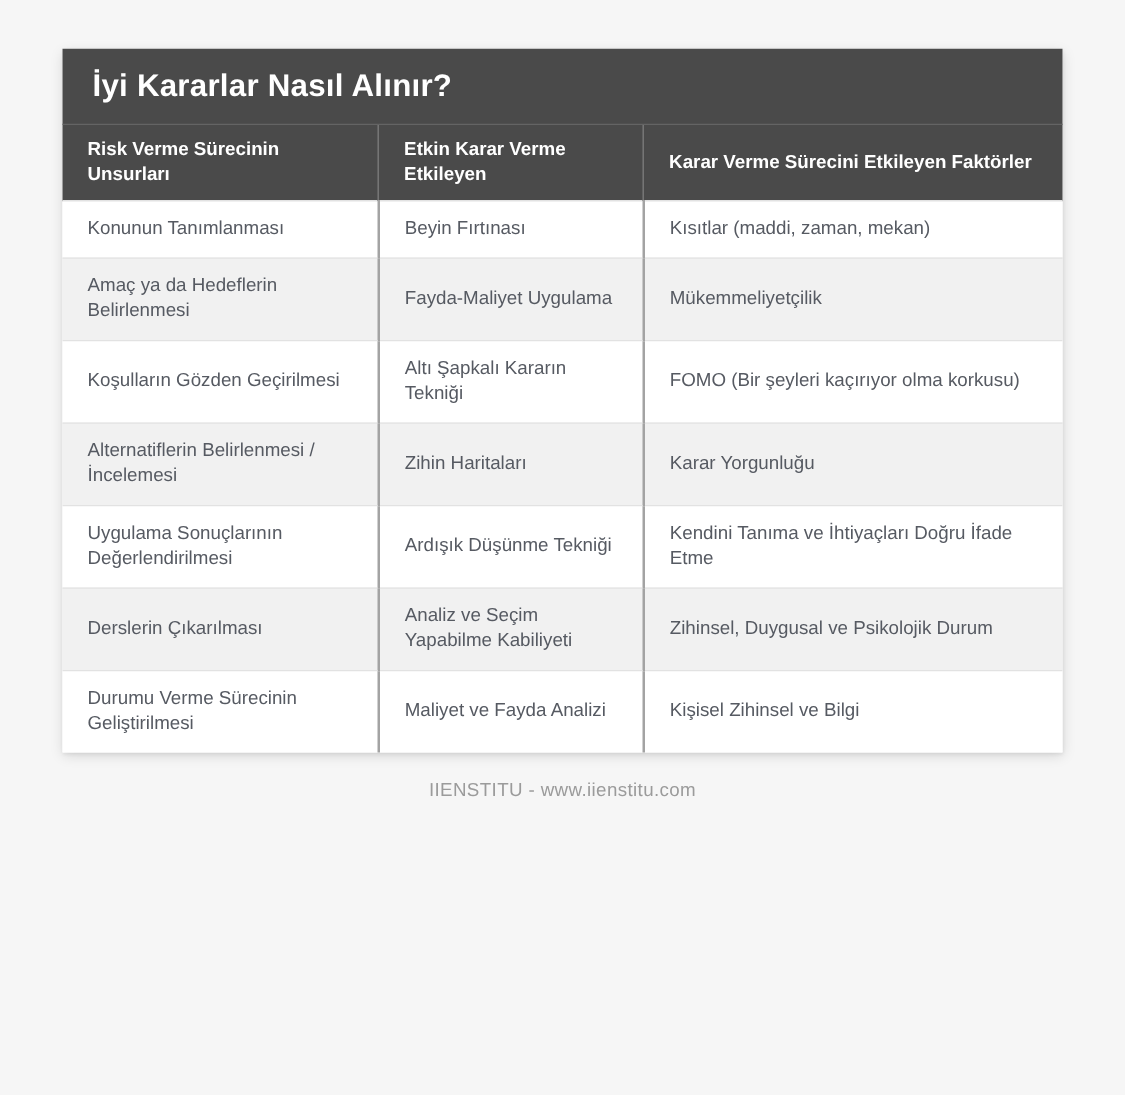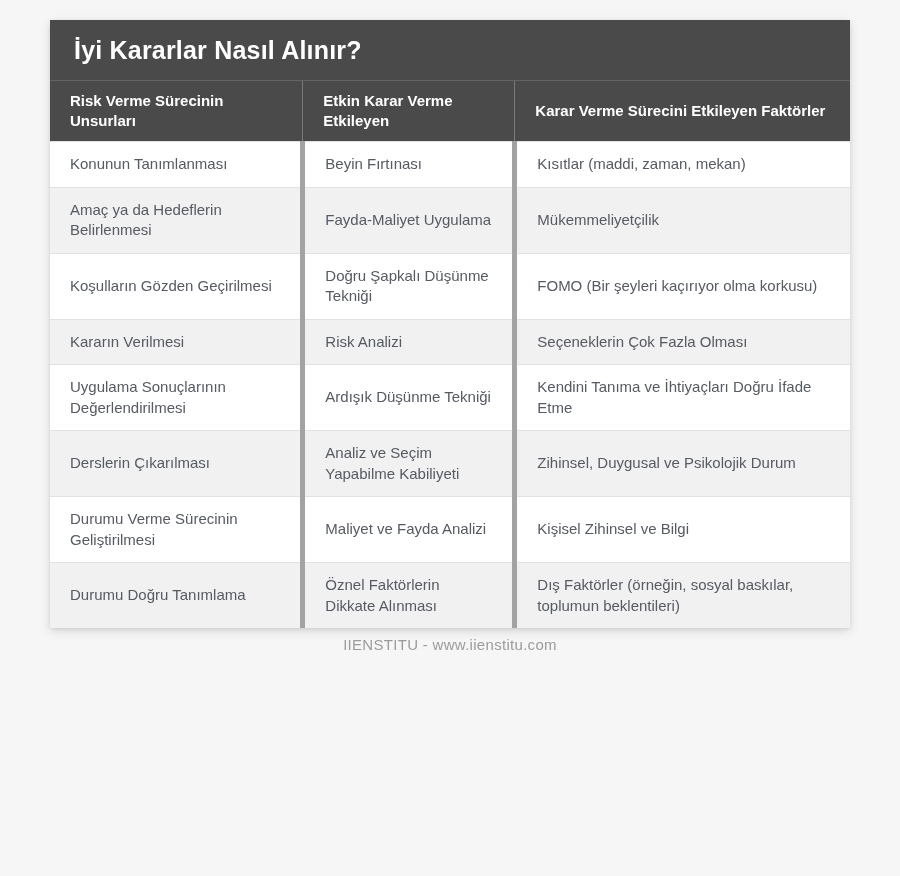--- a/index.html
+++ b/index.html
@@ -5,21 +5,21 @@
   * { margin: 0; padding: 0; box-sizing: border-box; }
   html, body {
     width: 900px;
     height: 876px;
     background: #f6f6f6;
     font-family: "Liberation Sans", "DejaVu Sans", sans-serif;
   }
   .page {
     width: 900px;
     height: 876px;
-    padding-top: 20px;
+    padding-top: 39px;
     overflow: hidden;
   }
   .card {
     width: 800px;
     margin: 0 50px;
     background: #ffffff;
     box-shadow: 0 3px 10px rgba(0,0,0,0.13), 0 1px 3px rgba(0,0,0,0.08);
   }
   .card-title {
     background: #4a4a4a;
@@ -53,26 +53,26 @@
   }
   table.decision-table th:first-child { border-left: none; }
   table.decision-table td {
     font-size: 15px;
     color: #565a62;
     line-height: 20.5px;
     padding: 12px 20px;
     vertical-align: middle;
     background: #ffffff;
     border-top: 1px solid #e2e2e2;
-    border-left: 5px solid #a3a3a3;
+    border-left: 2px solid #a3a3a3;
   }
   table.decision-table td:first-child { border-left: none; }
   table.decision-table tbody tr:nth-child(even) td { background: #f1f1f1; }
   .footer {
-    margin-top: 8px;
+    margin-top: 22px;
     text-align: center;
     color: #9b9b9b;
     font-size: 15px;
     letter-spacing: 0.3px;
   }
 </style>
 </head>
 <body>
 
 <div class="page">
@@ -97,45 +97,40 @@
           <td>Beyin Fırtınası</td>
           <td>Kısıtlar (maddi, zaman, mekan)</td>
         </tr>
         <tr>
           <td>Amaç ya da Hedeflerin Belirlenmesi</td>
           <td>Fayda-Maliyet Uygulama</td>
           <td>Mükemmeliyetçilik</td>
         </tr>
         <tr>
           <td>Koşulların Gözden Geçirilmesi</td>
-          <td>Doğru Şapkalı Düşünme Tekniği</td>
+          <td>Altı Şapkalı Kararın Tekniği</td>
           <td>FOMO (Bir şeyleri kaçırıyor olma korkusu)</td>
         </tr>
         <tr>
-          <td>Kararın Verilmesi</td>
-          <td>Risk Analizi</td>
-          <td>Seçeneklerin Çok Fazla Olması</td>
+          <td>Alternatiflerin Belirlenmesi / İncelemesi</td>
+          <td>Zihin Haritaları</td>
+          <td>Karar Yorgunluğu</td>
         </tr>
         <tr>
           <td>Uygulama Sonuçlarının Değerlendirilmesi</td>
           <td>Ardışık Düşünme Tekniği</td>
           <td>Kendini Tanıma ve İhtiyaçları Doğru İfade Etme</td>
         </tr>
         <tr>
           <td>Derslerin Çıkarılması</td>
           <td>Analiz ve Seçim Yapabilme Kabiliyeti</td>
           <td>Zihinsel, Duygusal ve Psikolojik Durum</td>
         </tr>
         <tr>
           <td>Durumu Verme Sürecinin Geliştirilmesi</td>
           <td>Maliyet ve Fayda Analizi</td>
           <td>Kişisel Zihinsel ve Bilgi</td>
         </tr>
-        <tr>
-          <td>Durumu Doğru Tanımlama</td>
-          <td>Öznel Faktörlerin Dikkate Alınması</td>
-          <td>Dış Faktörler (örneğin, sosyal baskılar, toplumun beklentileri)</td>
-        </tr>
       </tbody>
     </table>
   </div>
   <div class="footer">IIENSTITU - www.iienstitu.com</div>
 </div>
 
 </body></html>

